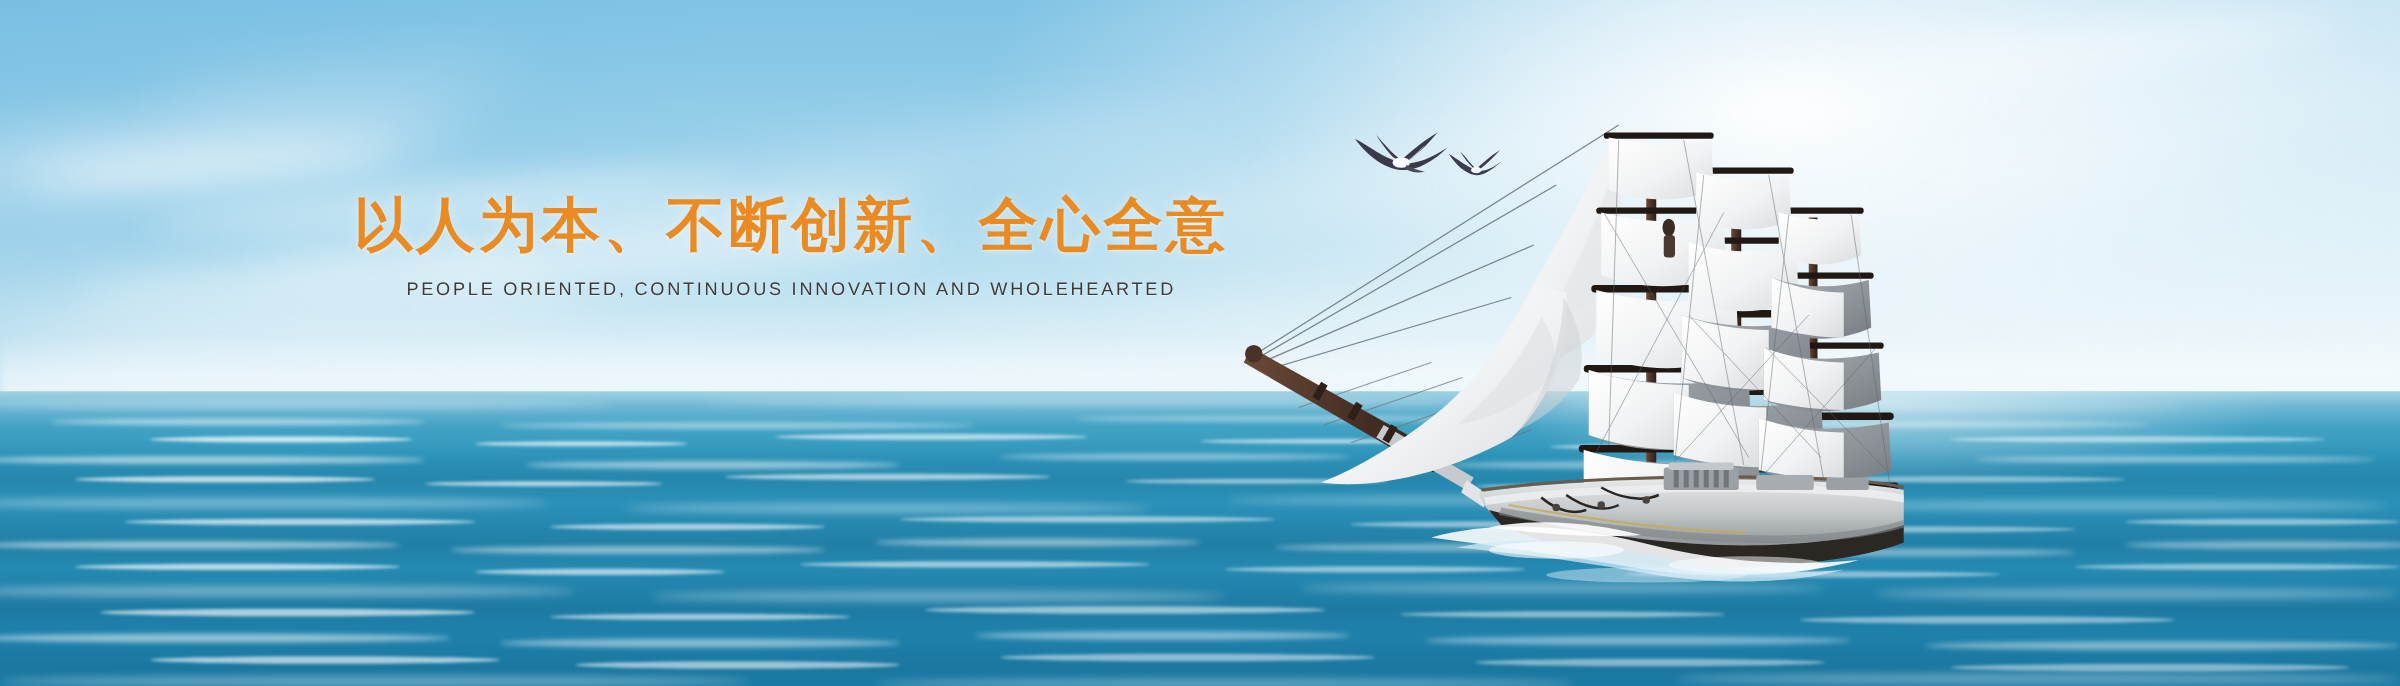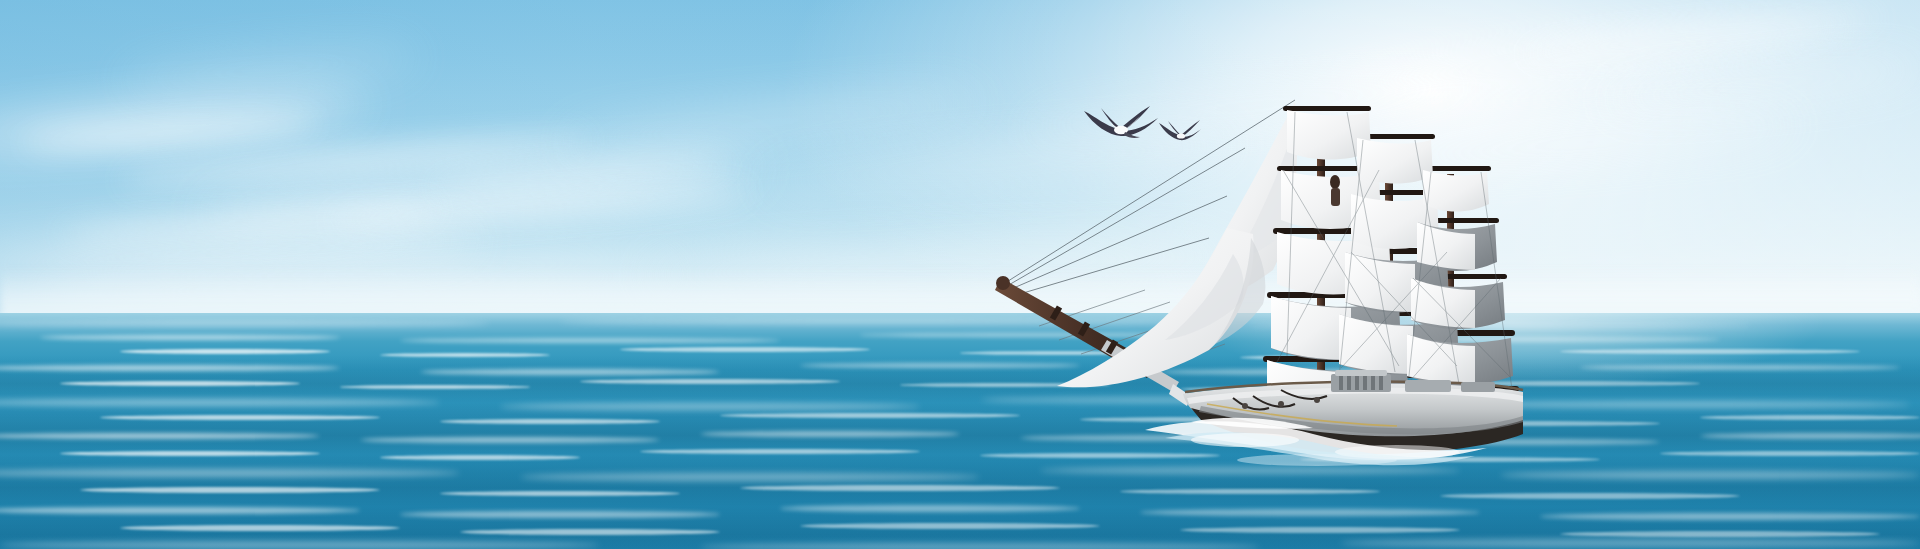--- a/index.html
+++ b/index.html
@@ -424,14 +424,18 @@
         <path d="M170 360 C220 350, 276 354, 326 366 C376 378, 428 382, 480 378
                  C432 390, 374 390, 318 380 C262 370, 212 364, 170 360 Z" fill="#CFEAF4" opacity=".75"></path>
         <path d="M196 344 C234 336, 280 340, 318 350 C286 352, 244 350, 196 344 Z" fill="#FFFFFF" opacity=".9"></path>
         <ellipse cx="250" cy="362" rx="54" ry="7" fill="#FFFFFF" opacity=".6"></ellipse>
         <ellipse cx="402" cy="374" rx="62" ry="7" fill="#FFFFFF" opacity=".5"></ellipse>
         <ellipse cx="322" cy="382" rx="80" ry="6" fill="#E6F4FA" opacity=".45"></ellipse>
       </g>
     </svg>
   </div>
 
+  <div class="text-block">
+    <h1 class="headline">以人为本、不断创新、全心全意</h1>
+    <p class="subtitle">PEOPLE ORIENTED, CONTINUOUS INNOVATION AND WHOLEHEARTED</p>
+  </div>
 
 </div>
 
 </body></html>

